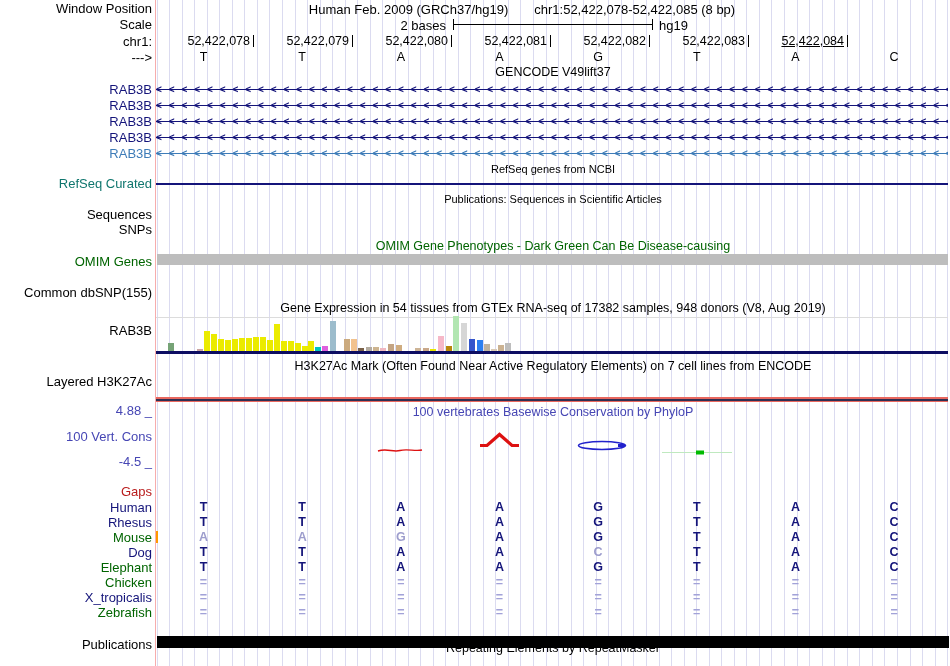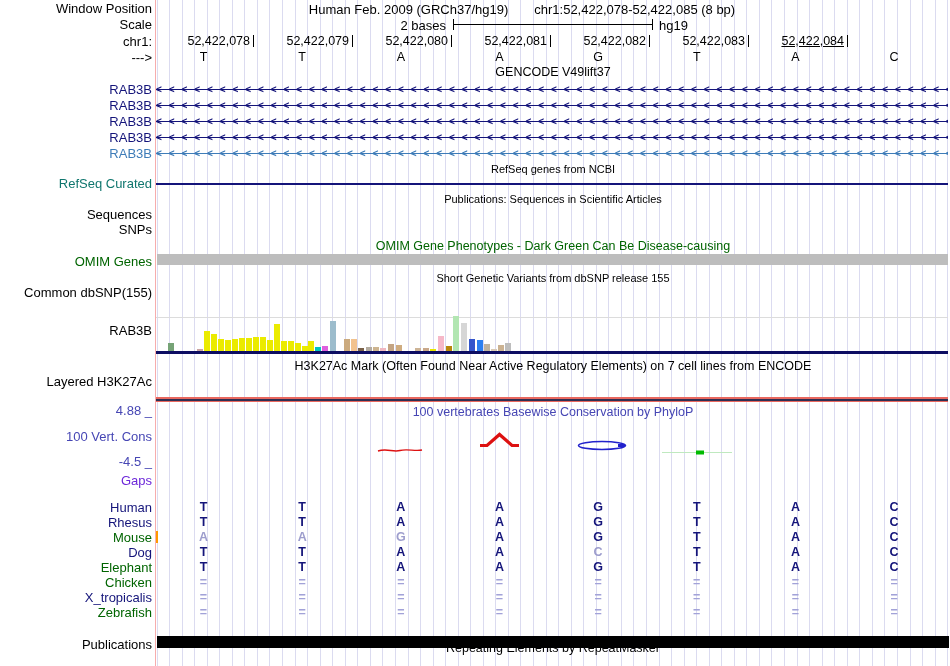--- a/index.html
+++ b/index.html
@@ -169,23 +169,23 @@
   <div class="abs" style="top:183px;left:156px;width:792px;height:2px;background:#14147a;"></div>
 
   <div class="title title-sm" style="top:193px">Publications: Sequences in Scientific Articles</div>
   <div class="lbl" style="top:208px">Sequences</div>
   <div class="lbl" style="top:223px">SNPs</div>
 
   <div class="title" style="top:240px;color:#006400;">OMIM Gene Phenotypes - Dark Green Can Be Disease-causing</div>
   <div class="lbl" style="top:255px;color:#006400;">OMIM Genes</div>
   <div class="abs" style="top:254px;left:157px;width:791px;height:11px;background:#bdbdbd;"></div>
 
-  <div class="title title-sm" style="top:272px">Short Genetic Variants from dbSNP release 155</div>
   <div class="lbl" style="top:286px">Common dbSNP(155)</div>
 
+  <div class="title" style="top:302px">Gene Expression in 54 tissues from GTEx RNA-seq of 17382 samples, 948 donors (V8, Aug 2019)</div>
   <div class="lbl" style="top:324px">RAB3B</div>
   <div class="abs" style="top:317px;left:156px;width:792px;height:1px;background:#dcdcdc;"></div>
   <div id="gtex-bars">
       <div class="bar" style="left: 168px; top: 343px; height: 8px; background: rgb(118, 163, 118);"></div>
       <div class="bar" style="left: 197px; top: 349px; height: 2px; background: rgb(201, 164, 164);"></div>
       <div class="bar" style="left: 204px; top: 331px; height: 20px; background: rgb(235, 235, 0);"></div>
       <div class="bar" style="left: 211px; top: 334px; height: 17px; background: rgb(235, 235, 0);"></div>
       <div class="bar" style="left: 218px; top: 339px; height: 12px; background: rgb(235, 235, 0);"></div>
       <div class="bar" style="left: 225px; top: 340px; height: 11px; background: rgb(235, 235, 0);"></div>
       <div class="bar" style="left: 232px; top: 339px; height: 12px; background: rgb(235, 235, 0);"></div>
@@ -247,21 +247,21 @@
       <div class="abs" style="left: 577px; top: 437px; width: 50px; height: 11px;"><svg width="50" height="11">
           <ellipse cx="25" cy="5.5" rx="23.5" ry="4" stroke="#2222cc" stroke-width="1.6" fill="none"></ellipse>
           <path d="M41,5.5 L48,5.5" stroke="#2222cc" stroke-width="3"></path>
         </svg></div>
       <div class="abs" style="left: 662px; top: 441px; width: 70px; height: 5px;"><svg width="70" height="5">
           <path d="M0,2.5 L70,2.5" stroke="#bfe9bf" stroke-width="1"></path>
           <rect x="34" y="0.5" width="8" height="4" fill="#00bb00"></rect>
         </svg></div>
     </div>
 
-  <div class="lbl" style="top:474px;color:#6d28d9;">Gaps</div>
+  <div class="lbl" style="top:485px;color:#b91c1c;">Gaps</div>
   <div id="multiz-rows">
       <div class="spnlbl" style="top: 501px; color: rgb(20, 20, 122);">Human</div>
       <div class="abs" style="top: 501px; left: 156px; width: 792px; height: 15px;">
         <div class="base aln" style="left: 47.5px; top: 0px; color: rgb(20, 20, 122);">T</div>
         <div class="base aln" style="left: 146.15px; top: 0px; color: rgb(20, 20, 122);">T</div>
         <div class="base aln" style="left: 244.8px; top: 0px; color: rgb(20, 20, 122);">A</div>
         <div class="base aln" style="left: 343.45px; top: 0px; color: rgb(20, 20, 122);">A</div>
         <div class="base aln" style="left: 442.1px; top: 0px; color: rgb(20, 20, 122);">G</div>
         <div class="base aln" style="left: 540.75px; top: 0px; color: rgb(20, 20, 122);">T</div>
         <div class="base aln" style="left: 639.4px; top: 0px; color: rgb(20, 20, 122);">A</div>

